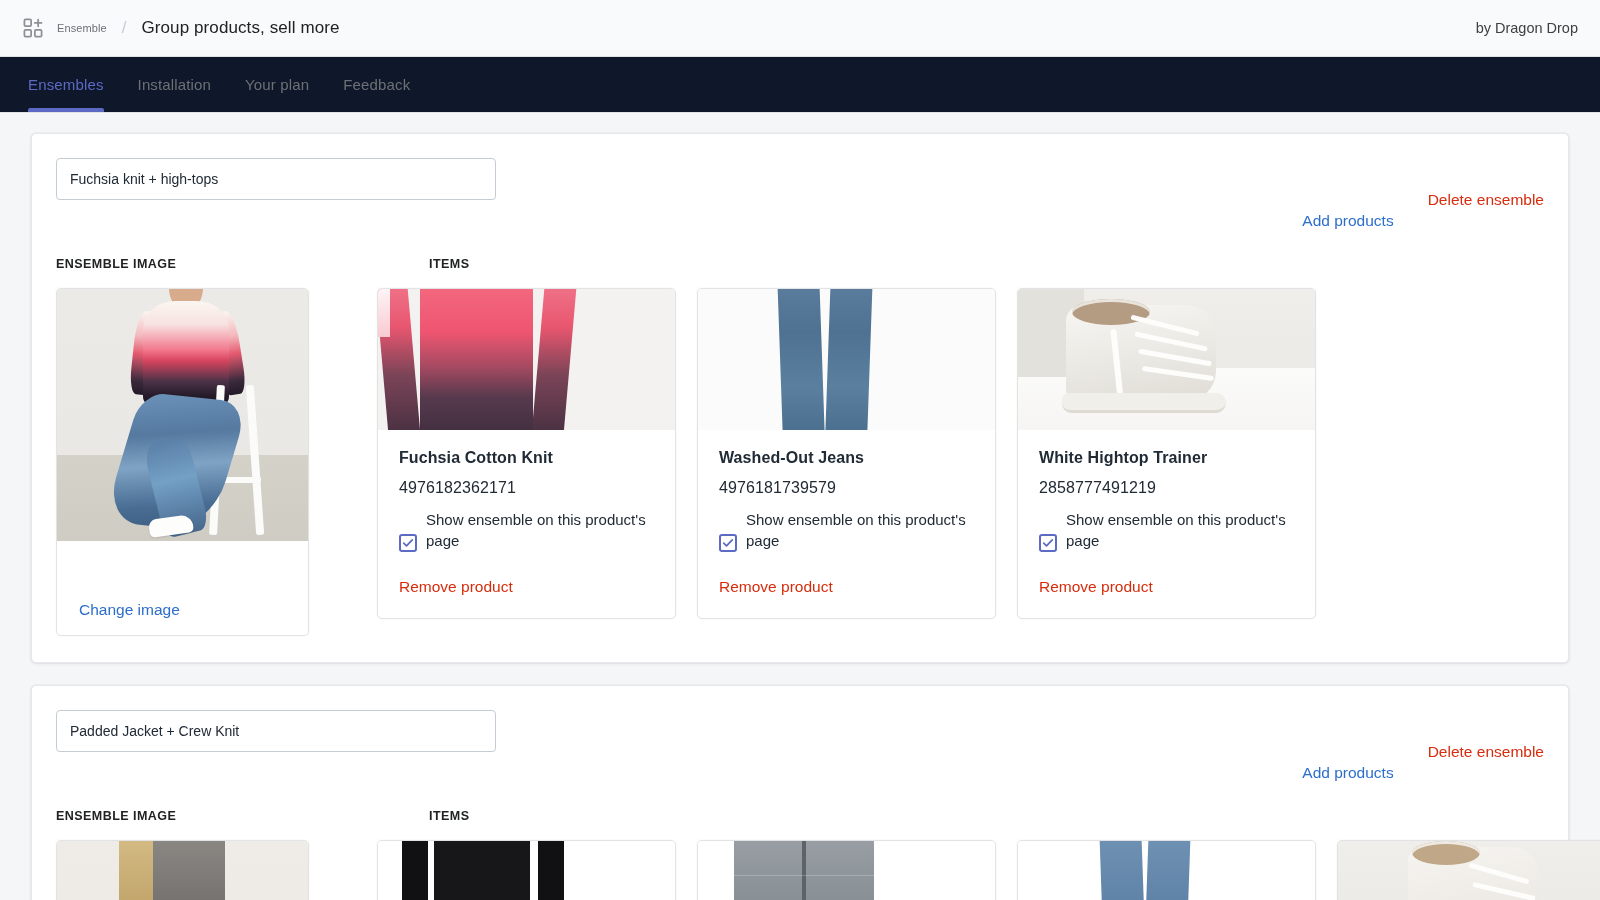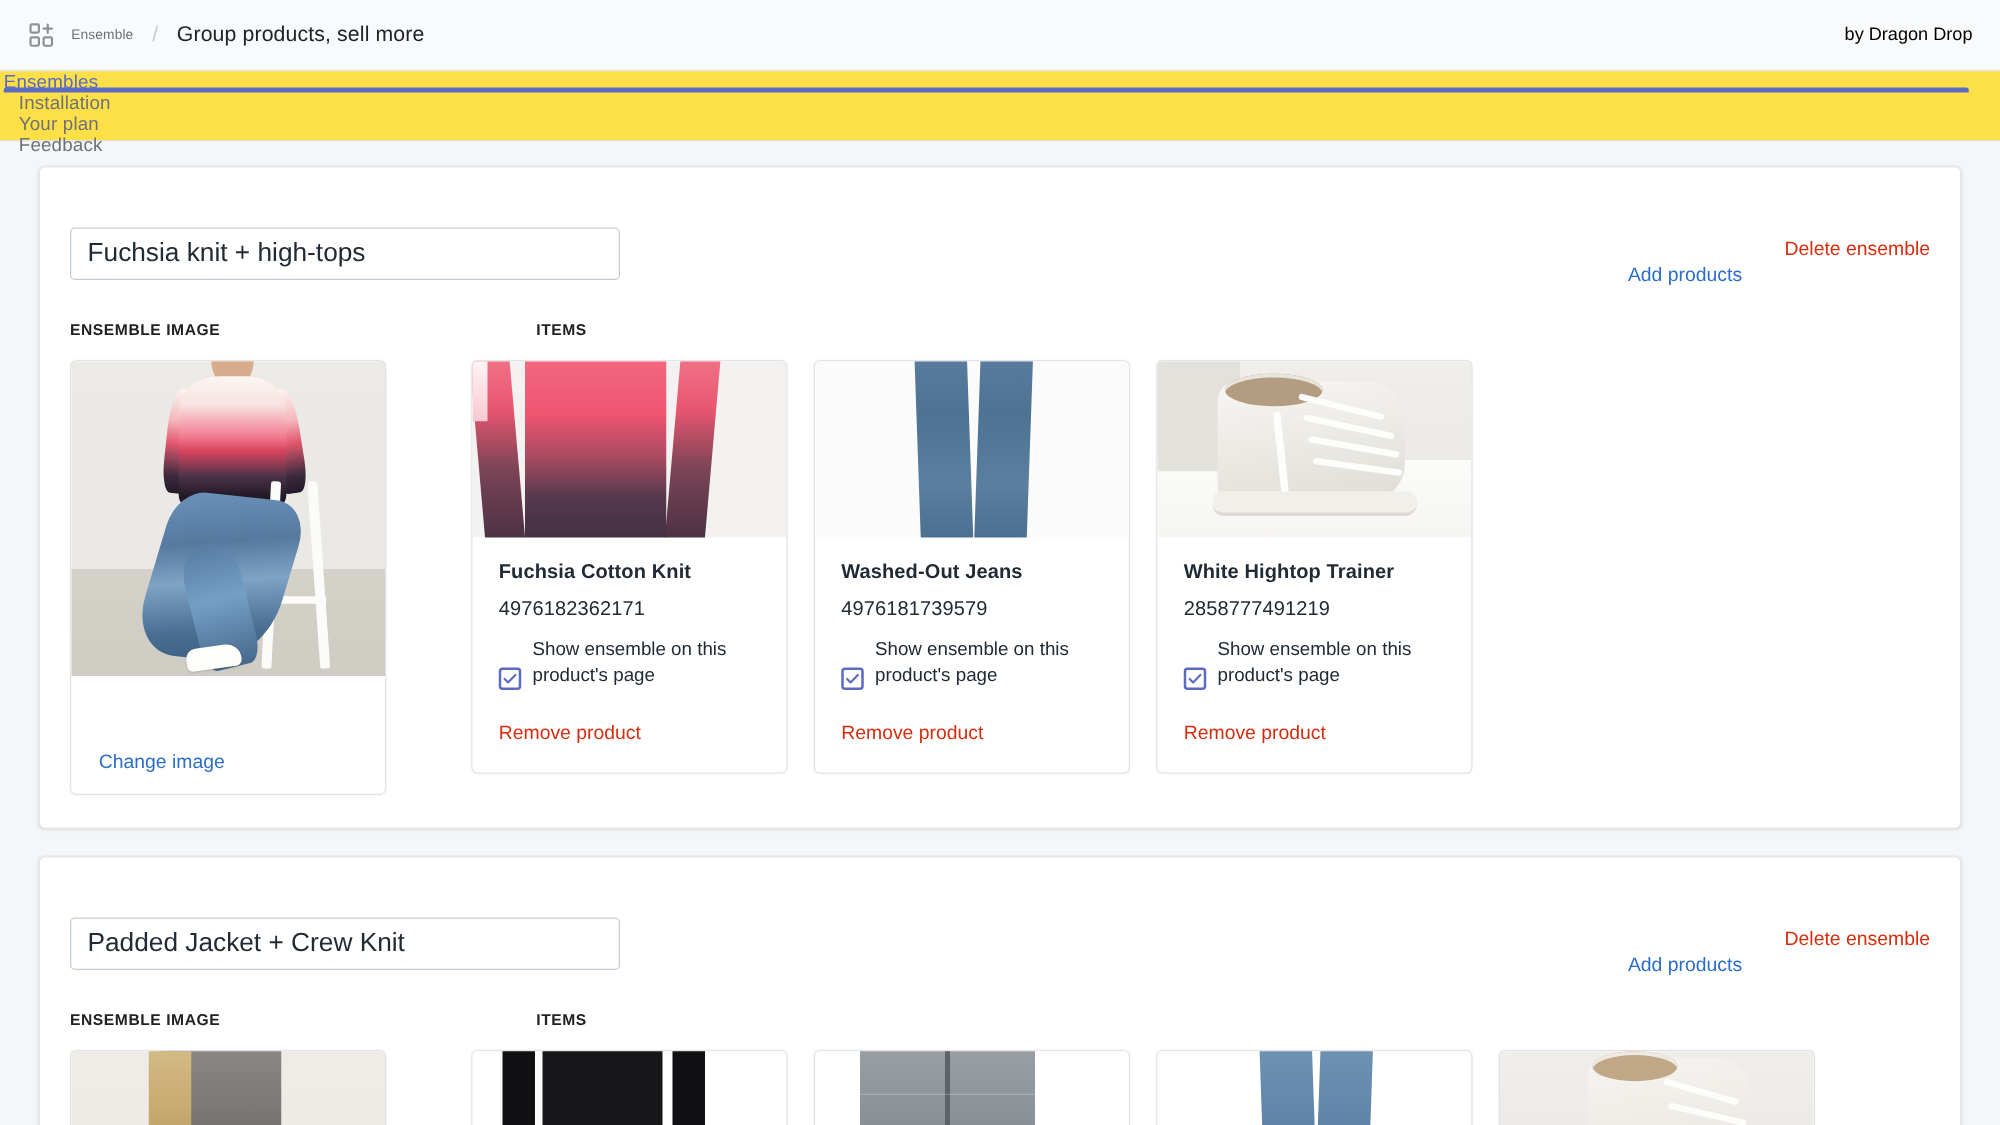--- a/index.html
+++ b/index.html
@@ -48,33 +48,32 @@
     font-size: 17px;
     margin: 0 2px;
   }
   .crumb-current {
     color: #202223;
     font-size: 17px;
     letter-spacing: .1px;
   }
   .byline {
     margin-left: auto;
-    color: #000000;
+    color: #404040;
     font-size: 14.5px;
   }
 
   
   .tabbar {
     height: 56px;
-    background: #fde047;
+    background: #0f172a;
     border-bottom: 1px solid #e1e3e5;
     display: flex;
     align-items: stretch;
-    padding: 0 3px;
-    flex-direction: column;
+    padding: 0 28px;
   }
   .tab {
     display: flex;
     align-items: center;
     padding: 0 12px;
     font-size: 15px;
     color: #6d7175;
     position: relative;
     cursor: pointer;
     letter-spacing: .15px;
@@ -110,25 +109,24 @@
     display: flex;
     align-items: flex-start;
   }
   .ens-title-input {
     width: 440px;
     height: 42px;
     border: 1px solid #c4cdd5;
     border-radius: 4px;
     background: #fff;
     font-family: "Liberation Sans", sans-serif;
-    font-size: 21px;
+    font-size: 14px;
     color: #212b36;
     padding: 0 13px;
     outline: none;
-    margin-top: 24px;
   }
   .head-actions {
     margin-left: auto;
     display: flex;
     align-items: center;
     gap: 34px;
     padding-top: 11px;
   }
   .link-blue {
     color: #2c6ecb;
@@ -186,21 +184,21 @@
   }
   .cap .link-blue { font-size: 15.5px; }
 
   
   .items-grid {
     display: flex;
     gap: 21px;
     margin-left: 68px;
   }
   .product-card {
-    width: 253px;
+    width: 299px;
     flex: none;
     background: #fff;
     border: 1px solid #e1e3e5;
     border-radius: 5px;
     overflow: hidden;
     box-shadow: 0 0 0 1px rgba(63,63,68,0.02);
     display: flex;
     flex-direction: column;
   }
   .product-card .photo {

